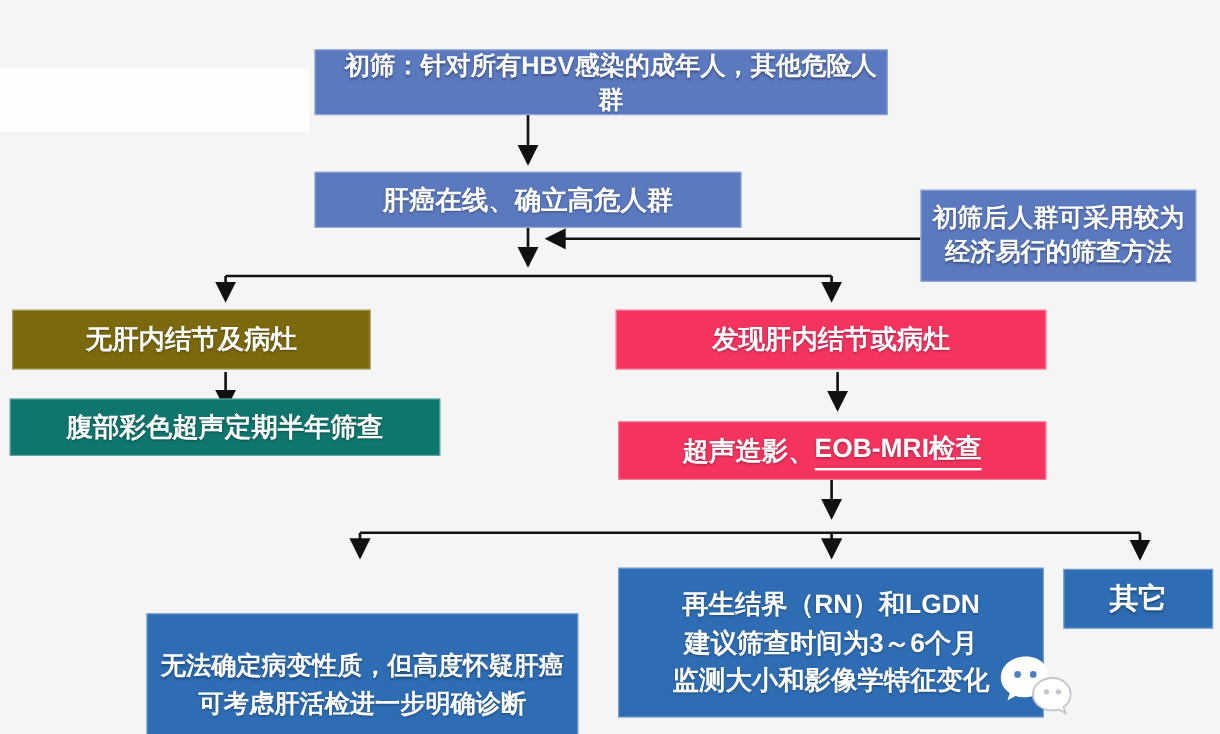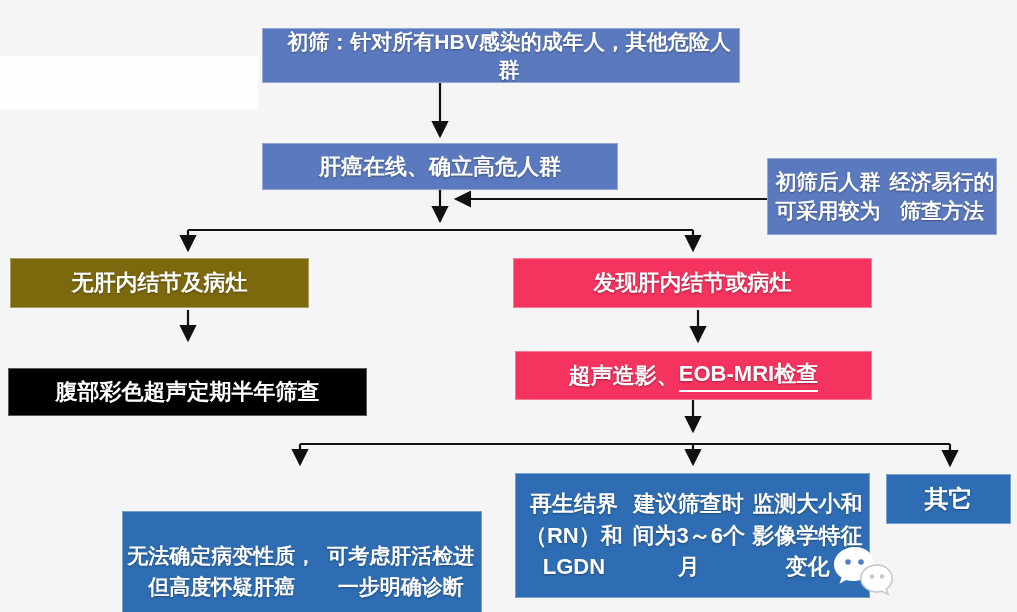--- a/index.html
+++ b/index.html
@@ -14,21 +14,21 @@
   .node{
     position:absolute;display:flex;align-items:center;justify-content:center;
     color:#ffffff;font-weight:700;text-align:center;
     text-shadow:0 1px 2px rgba(0,0,0,0.35);
     border:1px solid rgba(255,255,255,0.35);
     box-sizing:border-box;
   }
   .fs21{font-size:21px;}
   .fs22{font-size:22px;}
   .fs24{font-size:24px;}
-  .multi{flex-direction:row;line-height:1.5;}
+  .multi{flex-direction:column;line-height:1.5;}
   .underline-part{border-bottom:2px solid #ffffff;padding-bottom:1px;}
   .watermark{
     position:absolute;left:831px;top:543px;display:flex;align-items:center;
   }
   .watermark-text{
     font-size:27px;font-weight:700;color:#ffffff;margin-left:4px;letter-spacing:2px;
     text-shadow:-1px -1px 0 #c2c2c2,1px -1px 0 #c2c2c2,-1px 1px 0 #c2c2c2,1px 1px 0 #c2c2c2;
   }
 </style>
 </head>
@@ -54,38 +54,38 @@
       <line x1="188" y1="310" x2="188" y2="340" marker-end="url(#ah)"></line>
       <line x1="698" y1="310" x2="698" y2="341" marker-end="url(#ah)"></line>
       <line x1="693" y1="400" x2="693" y2="431" marker-end="url(#ah)"></line>
       <line x1="300" y1="444" x2="950" y2="444"></line>
       <line x1="300" y1="444" x2="300" y2="464" marker-end="url(#ah)"></line>
       <line x1="693" y1="444" x2="693" y2="464" marker-end="url(#ah)"></line>
       <line x1="950" y1="444" x2="950" y2="465" marker-end="url(#ah)"></line>
     </g>
   </svg>
 
-  <div class="node fs21" style="left: 262px; top: 28px; width: 478px; height: 55px; background-color: rgb(91, 121, 190); padding-left: 16px;">
+  <div class="node fs21" style="left: 262px; top: 41px; width: 478px; height: 55px; background-color: rgb(91, 121, 190); padding-left: 16px;">
     <span>初筛：针对所有HBV感染的成年人，其他危险人群</span>
   </div>
 
   <div class="node fs22" style="left: 262px; top: 143px; width: 356px; height: 47px; background-color: rgb(91, 121, 190);">
     <span>肝癌在线、确立高危人群</span>
   </div>
 
   <div class="node fs21 multi" style="left: 767px; top: 158px; width: 230px; height: 77px; line-height: 1.35; background-color: rgb(91, 121, 190);">
     <span>初筛后人群可采用较为</span>
     <span>经济易行的筛查方法</span>
   </div>
 
   <div class="node fs22" style="left: 10px; top: 258px; width: 299px; height: 50px; background-color: rgb(124, 105, 14);">
     <span>无肝内结节及病灶</span>
   </div>
 
-  <div class="node fs22" style="left: 8px; top: 368px; width: 359px; height: 48px; background-color: #000000;">
+  <div class="node fs22" style="left: 8px; top: 332px; width: 359px; height: 48px; background-color: #0f766e;">
     <span>腹部彩色超声定期半年筛查</span>
   </div>
 
   <div class="node fs22" style="left: 513px; top: 258px; width: 359px; height: 50px; background-color: rgb(244, 51, 95);">
     <span>发现肝内结节或病灶</span>
   </div>
 
   <div class="node fs22" style="left: 515px; top: 351px; width: 357px; height: 49px; background-color: rgb(244, 51, 95);">
     <span>超声造影、</span>
       <span class="underline-part">EOB-MRI检查</span>

